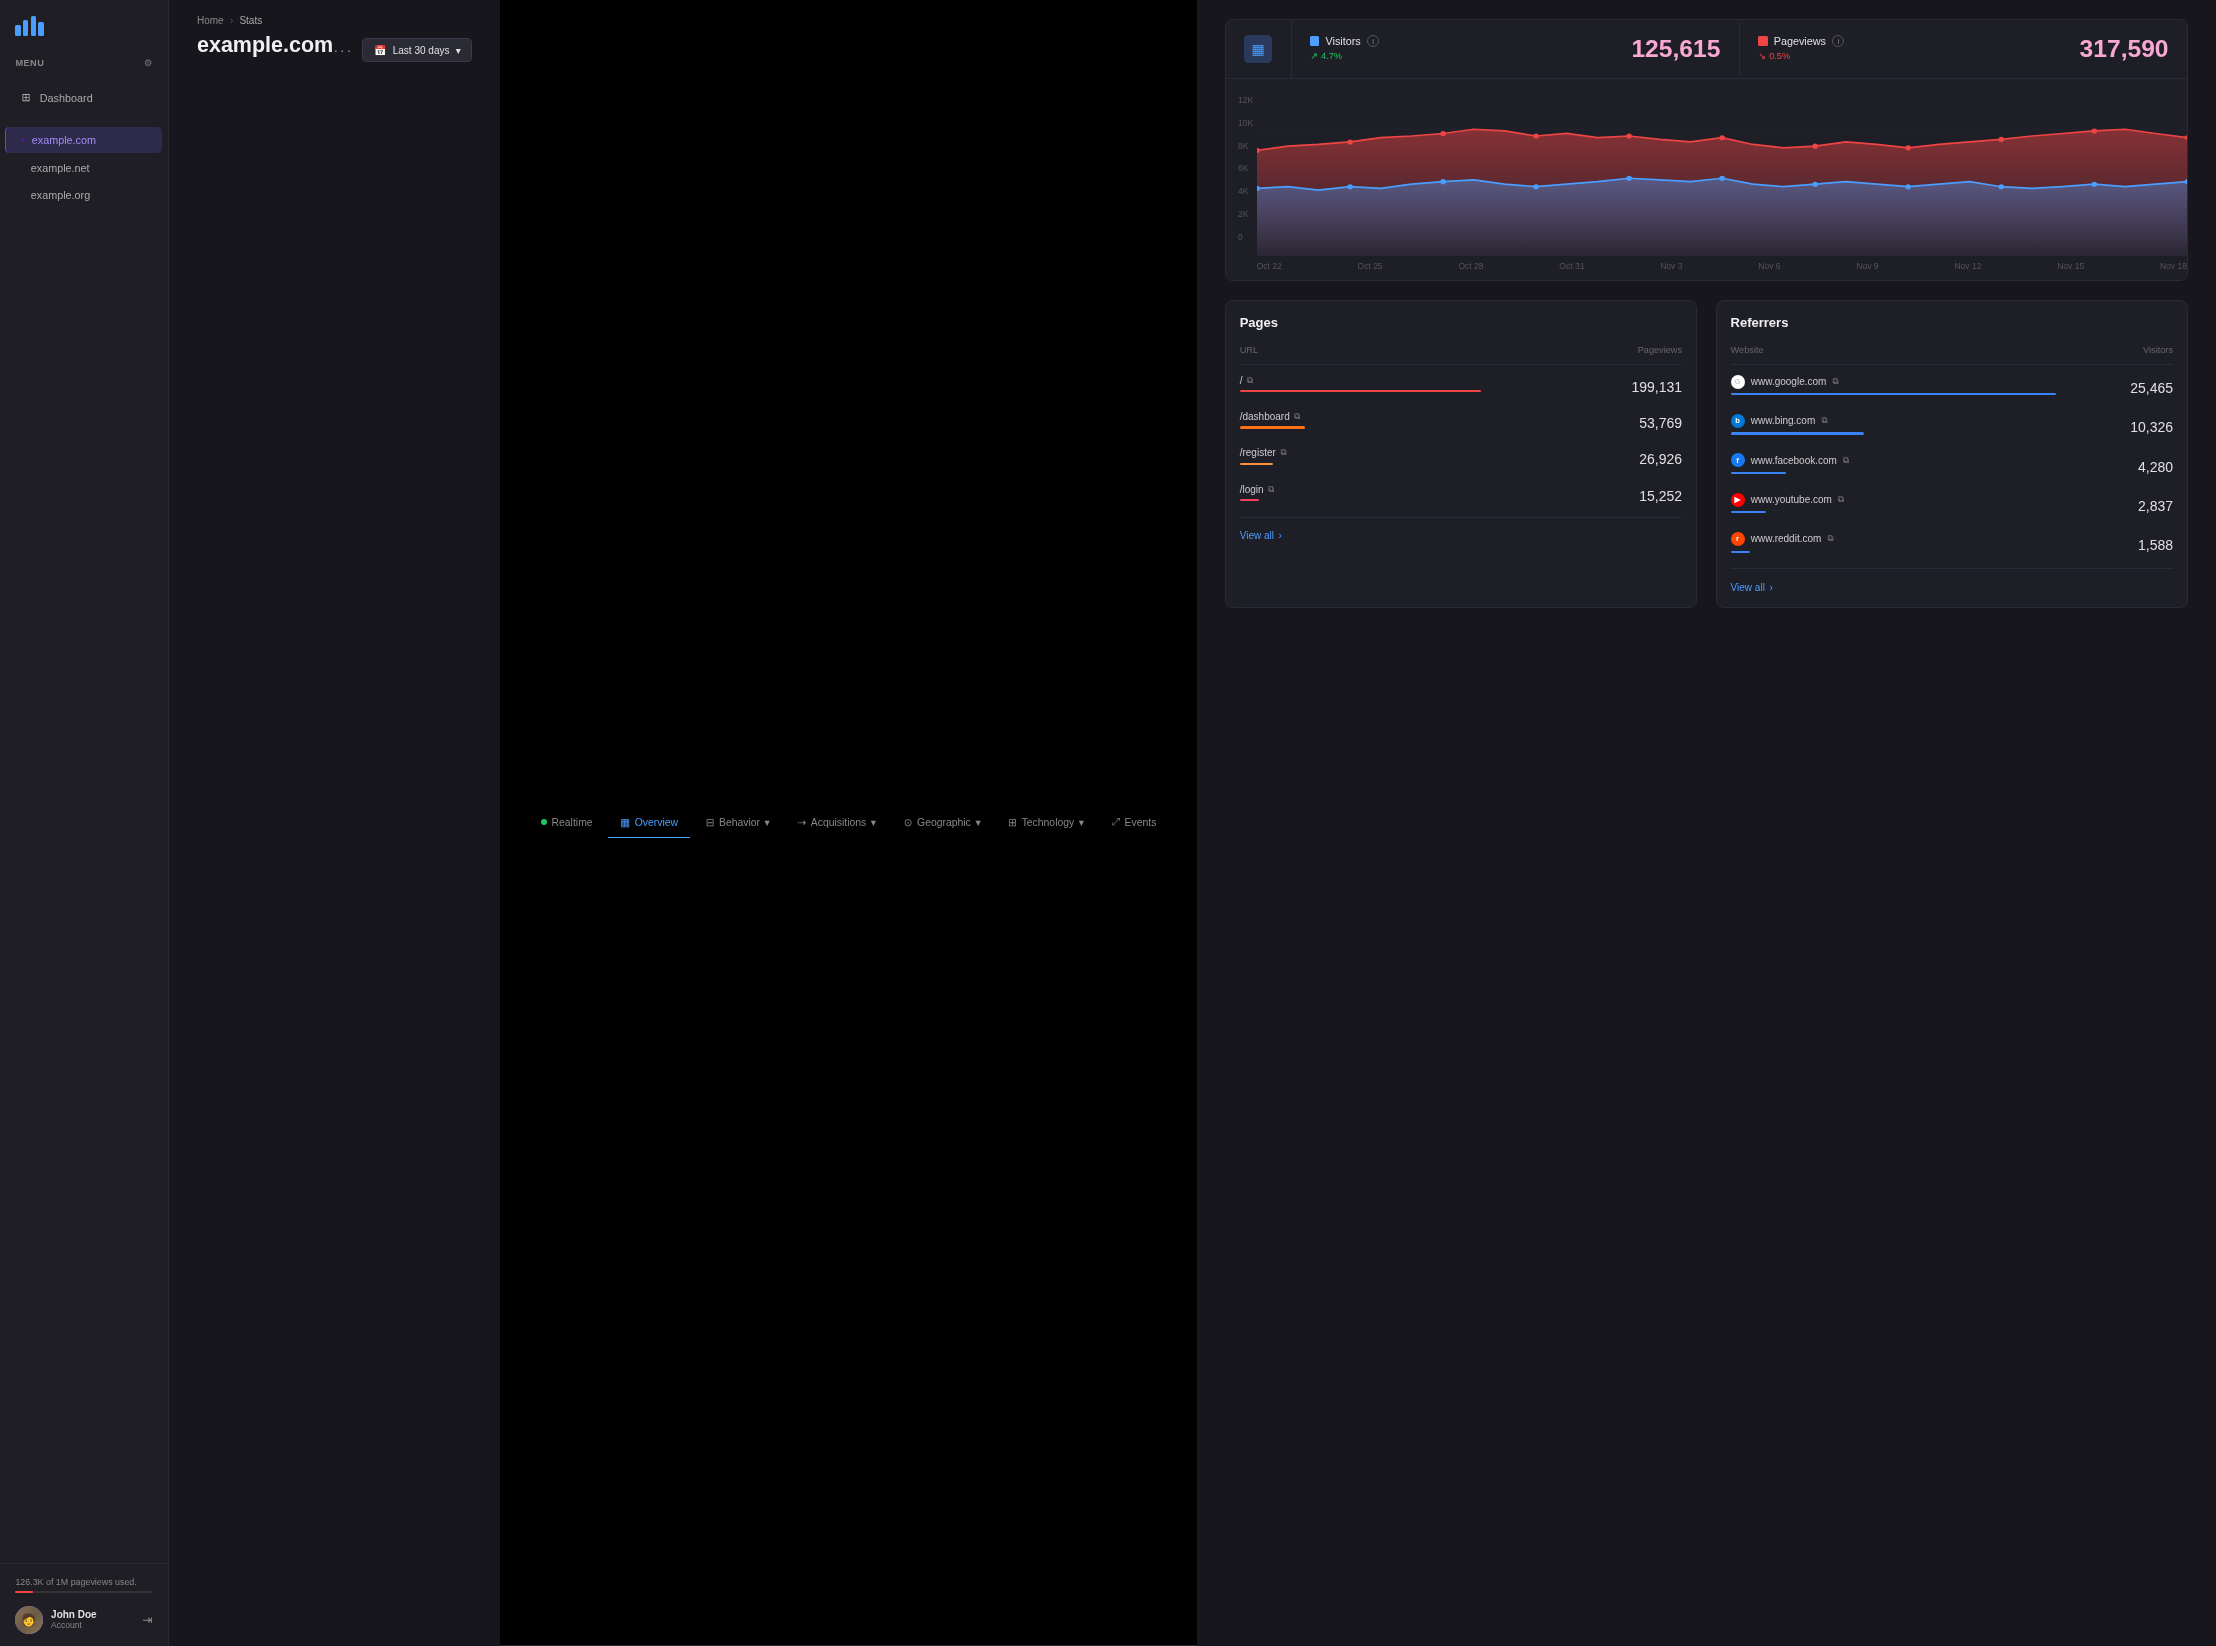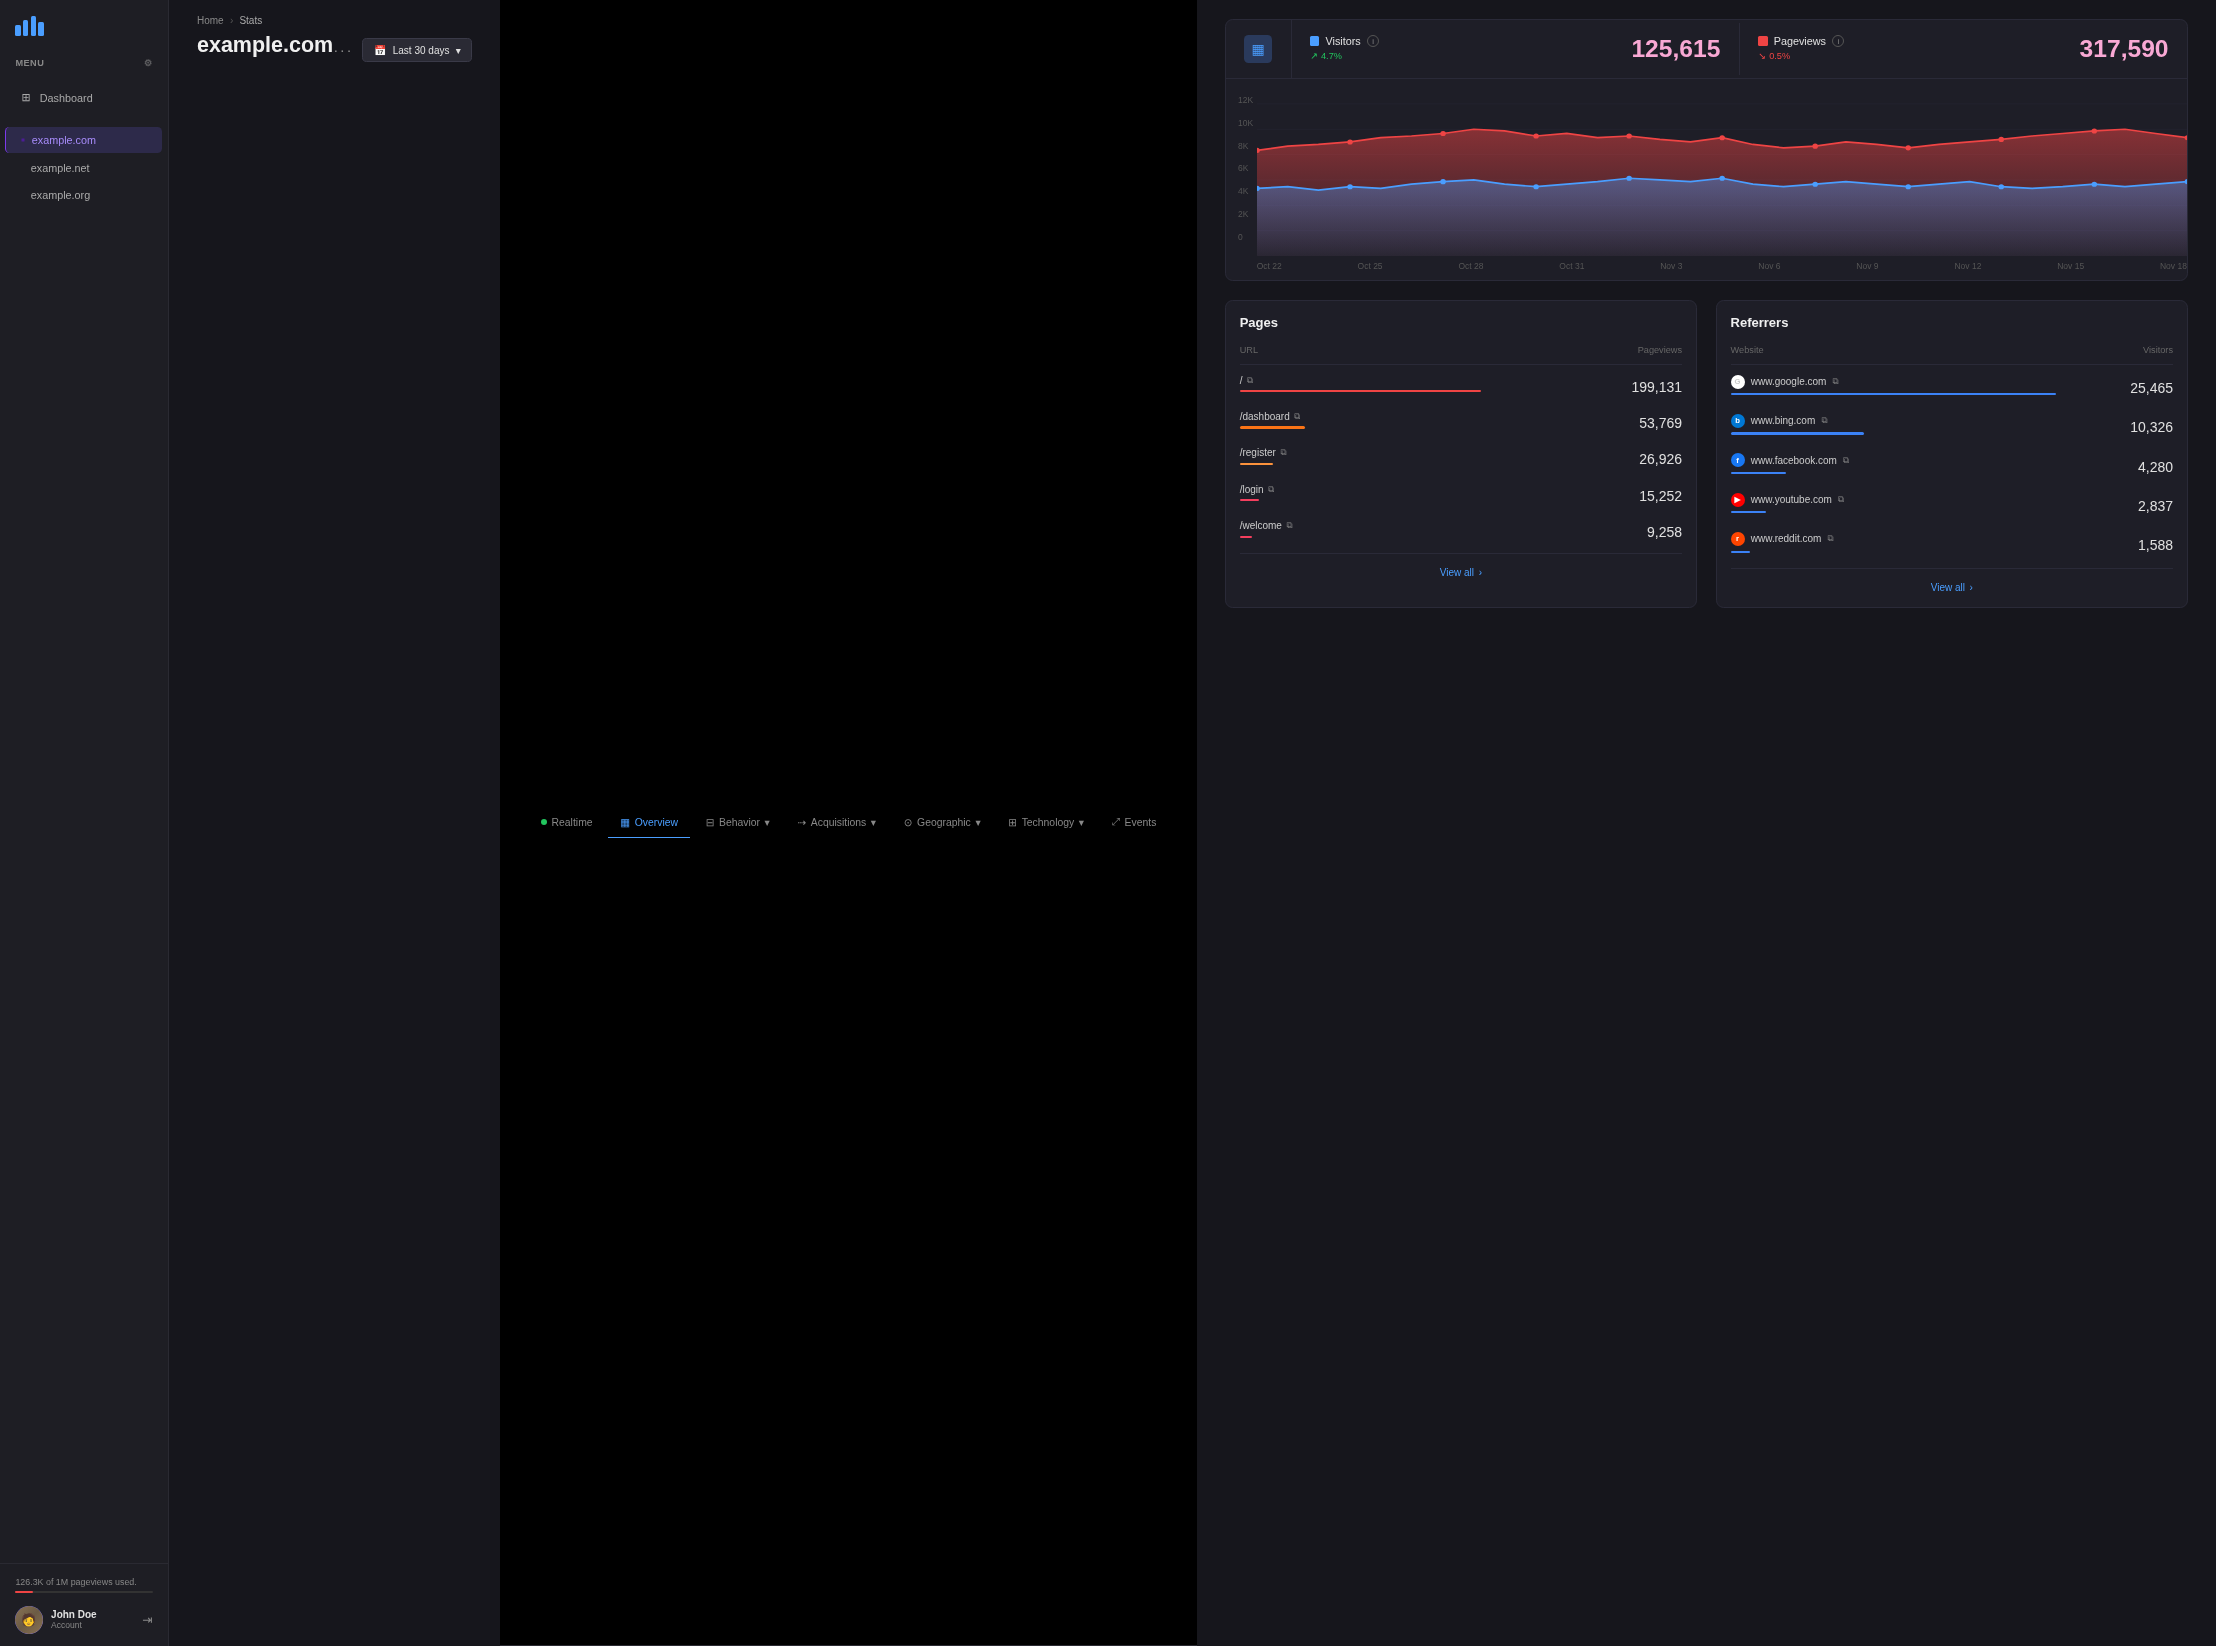--- a/index.html
+++ b/index.html
@@ -372,21 +372,20 @@
     .icon-google { background: white; }
     .icon-bing { background: #0078d4; color: white; }
     .icon-facebook { background: #1877f2; color: white; }
     .icon-youtube { background: #ff0000; color: white; }
     .icon-reddit { background: #ff4500; color: white; }
 
     .referrer-cell { display: flex; align-items: center; gap: 6.2px; }
 
     .view-all-row {
       display: flex;
-      justify-content: center;
       padding-top: 12.3px;
       margin-top: 6.2px;
       border-top: 0.8px solid #2a2a38;
     }
     .view-all-btn {
       background: transparent;
       border: none;
       color: #4a9eff;
       cursor: pointer;
       font-size: 10px;
@@ -676,30 +675,20 @@
               <tr>
     <td>
       <div class="url-cell">
         <span>/login</span>
         <span class="ext-icon">⧉</span>
       </div>
       <div class="row-bar bar-rose" style="width:8%"></div>
     </td>
     <td class="right">15,252</td>
   </tr>
-              <tr>
-    <td>
-      <div class="url-cell">
-        <span>/welcome</span>
-        <span class="ext-icon">⧉</span>
-      </div>
-      <div class="row-bar bar-rose" style="width:5%"></div>
-    </td>
-    <td class="right">9,258</td>
-  </tr>
             </tbody>
         </table>
         <div class="view-all-row">
           <button class="view-all-btn">
             <span>View all</span>
             <span>›</span>
           </button>
         </div>
       </div>
 

